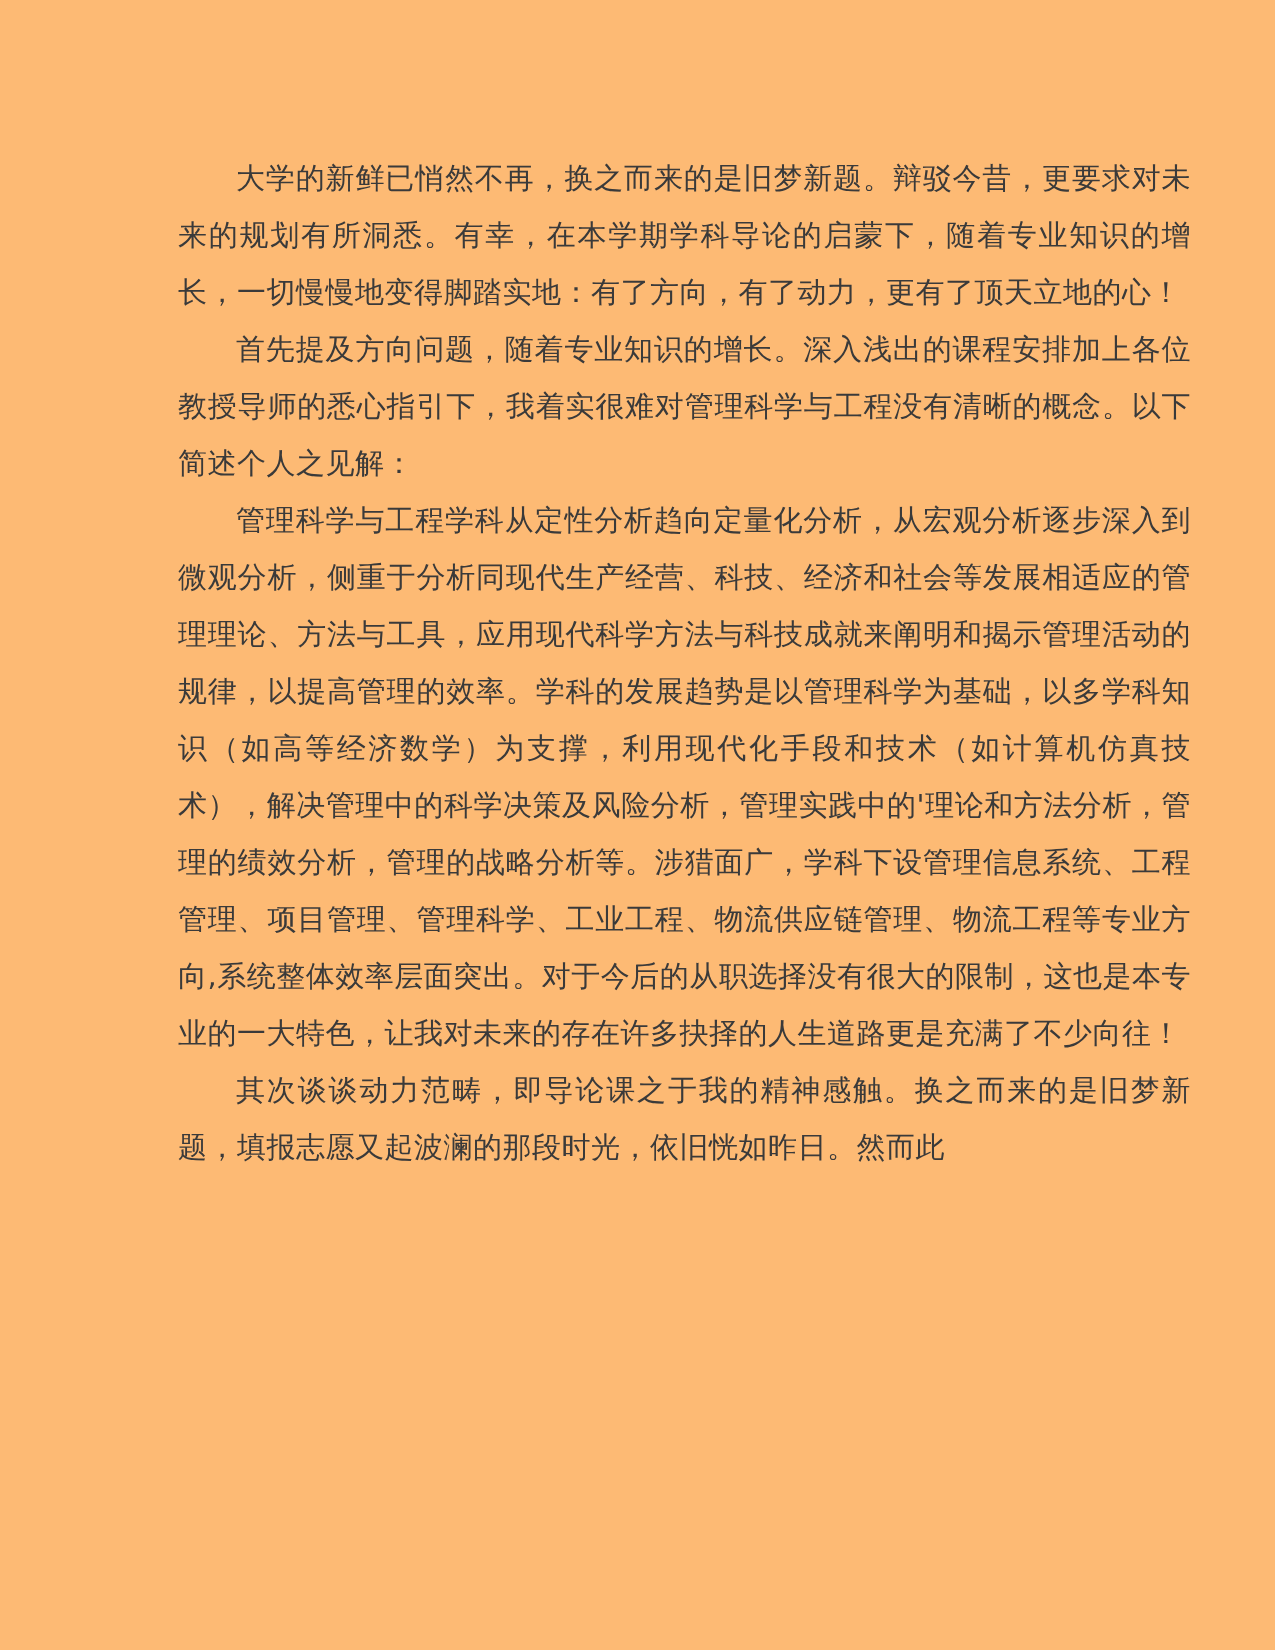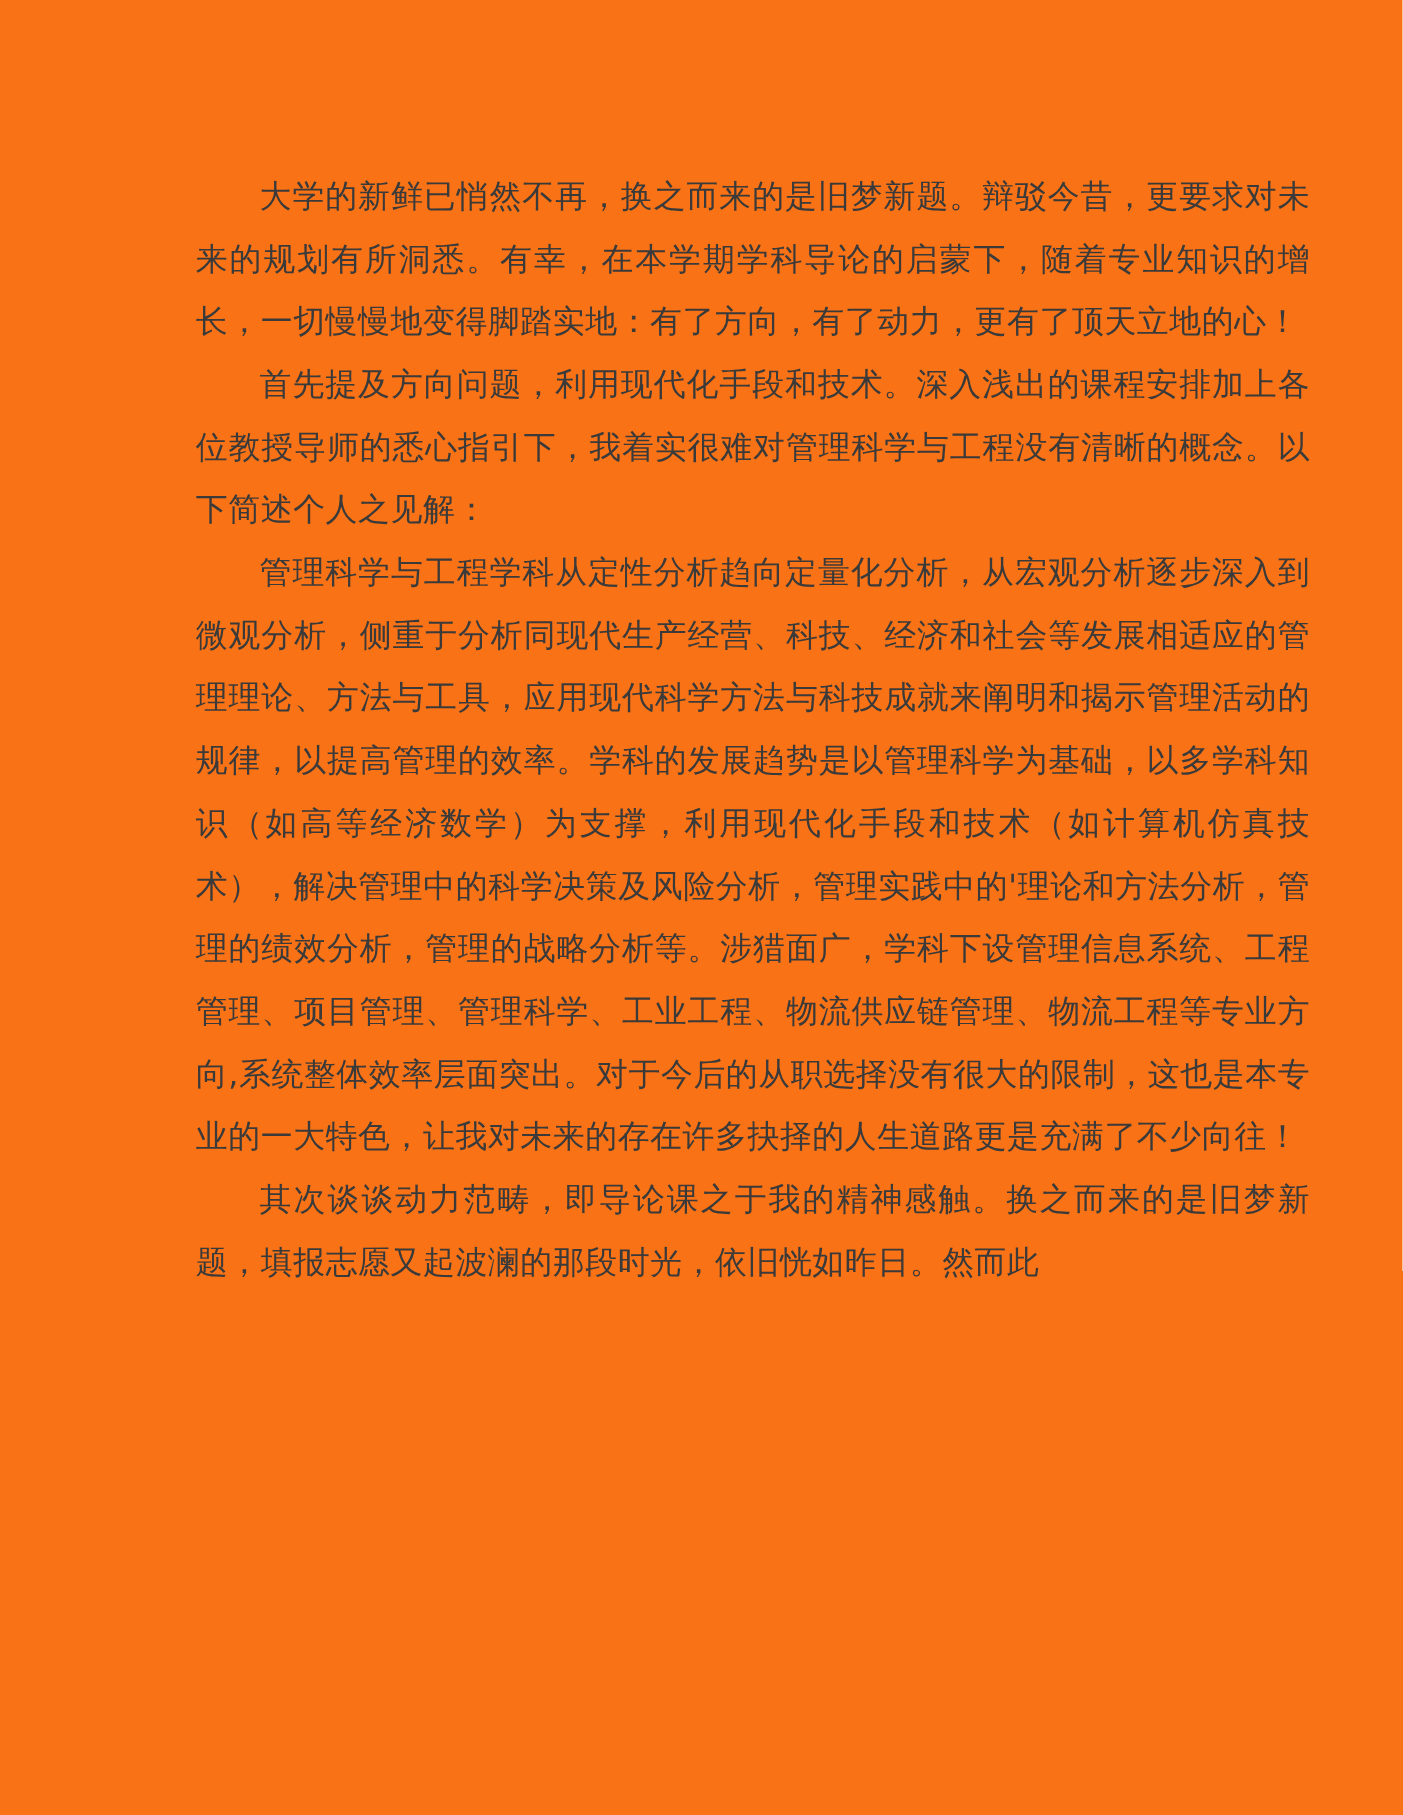--- a/index.html
+++ b/index.html
@@ -6,21 +6,21 @@
     margin: 0;
     padding: 0;
     background: #ffffff;
   }
   body {
     font-family: "DejaVu Sans", sans-serif;
   }
   .page {
     width: 1275px;
     height: 1650px;
-    background: #f97316;
+    background: #fdba74;
     box-sizing: border-box;
     padding: 150px 84px 80px 178px;
     position: relative;
     overflow: hidden;
   }
   .doc-body {
     font-family: "DejaVu Sans", sans-serif;
     font-size: 29px;
     line-height: 57px;
     color: #3a3a3a;
@@ -33,17 +33,17 @@
     text-indent: 2em;
     text-align: justify;
   }
 </style>
 </head>
 <body>
 
 <div class="page">
   <div class="doc-body">
     <p class="para">大学的新鲜已悄然不再，换之而来的是旧梦新题。辩驳今昔，更要求对未来的规划有所洞悉。有幸，在本学期学科导论的启蒙下，随着专业知识的增长，一切慢慢地变得脚踏实地：有了方向，有了动力，更有了顶天立地的心！</p>
-    <p class="para">首先提及方向问题，利用现代化手段和技术。深入浅出的课程安排加上各位教授导师的悉心指引下，我着实很难对管理科学与工程没有清晰的概念。以下简述个人之见解：</p>
+    <p class="para">首先提及方向问题，随着专业知识的增长。深入浅出的课程安排加上各位教授导师的悉心指引下，我着实很难对管理科学与工程没有清晰的概念。以下简述个人之见解：</p>
     <p class="para">管理科学与工程学科从定性分析趋向定量化分析，从宏观分析逐步深入到微观分析，侧重于分析同现代生产经营、科技、经济和社会等发展相适应的管理理论、方法与工具，应用现代科学方法与科技成就来阐明和揭示管理活动的规律，以提高管理的效率。学科的发展趋势是以管理科学为基础，以多学科知识（如高等经济数学）为支撑，利用现代化手段和技术（如计算机仿真技术），解决管理中的科学决策及风险分析，管理实践中的'理论和方法分析，管理的绩效分析，管理的战略分析等。涉猎面广，学科下设管理信息系统、工程管理、项目管理、管理科学、工业工程、物流供应链管理、物流工程等专业方向,系统整体效率层面突出。对于今后的从职选择没有很大的限制，这也是本专业的一大特色，让我对未来的存在许多抉择的人生道路更是充满了不少向往！</p>
     <p class="para">其次谈谈动力范畴，即导论课之于我的精神感触。换之而来的是旧梦新题，填报志愿又起波澜的那段时光，依旧恍如昨日。然而此</p>
   </div>
 </div>
 
 </body></html>

